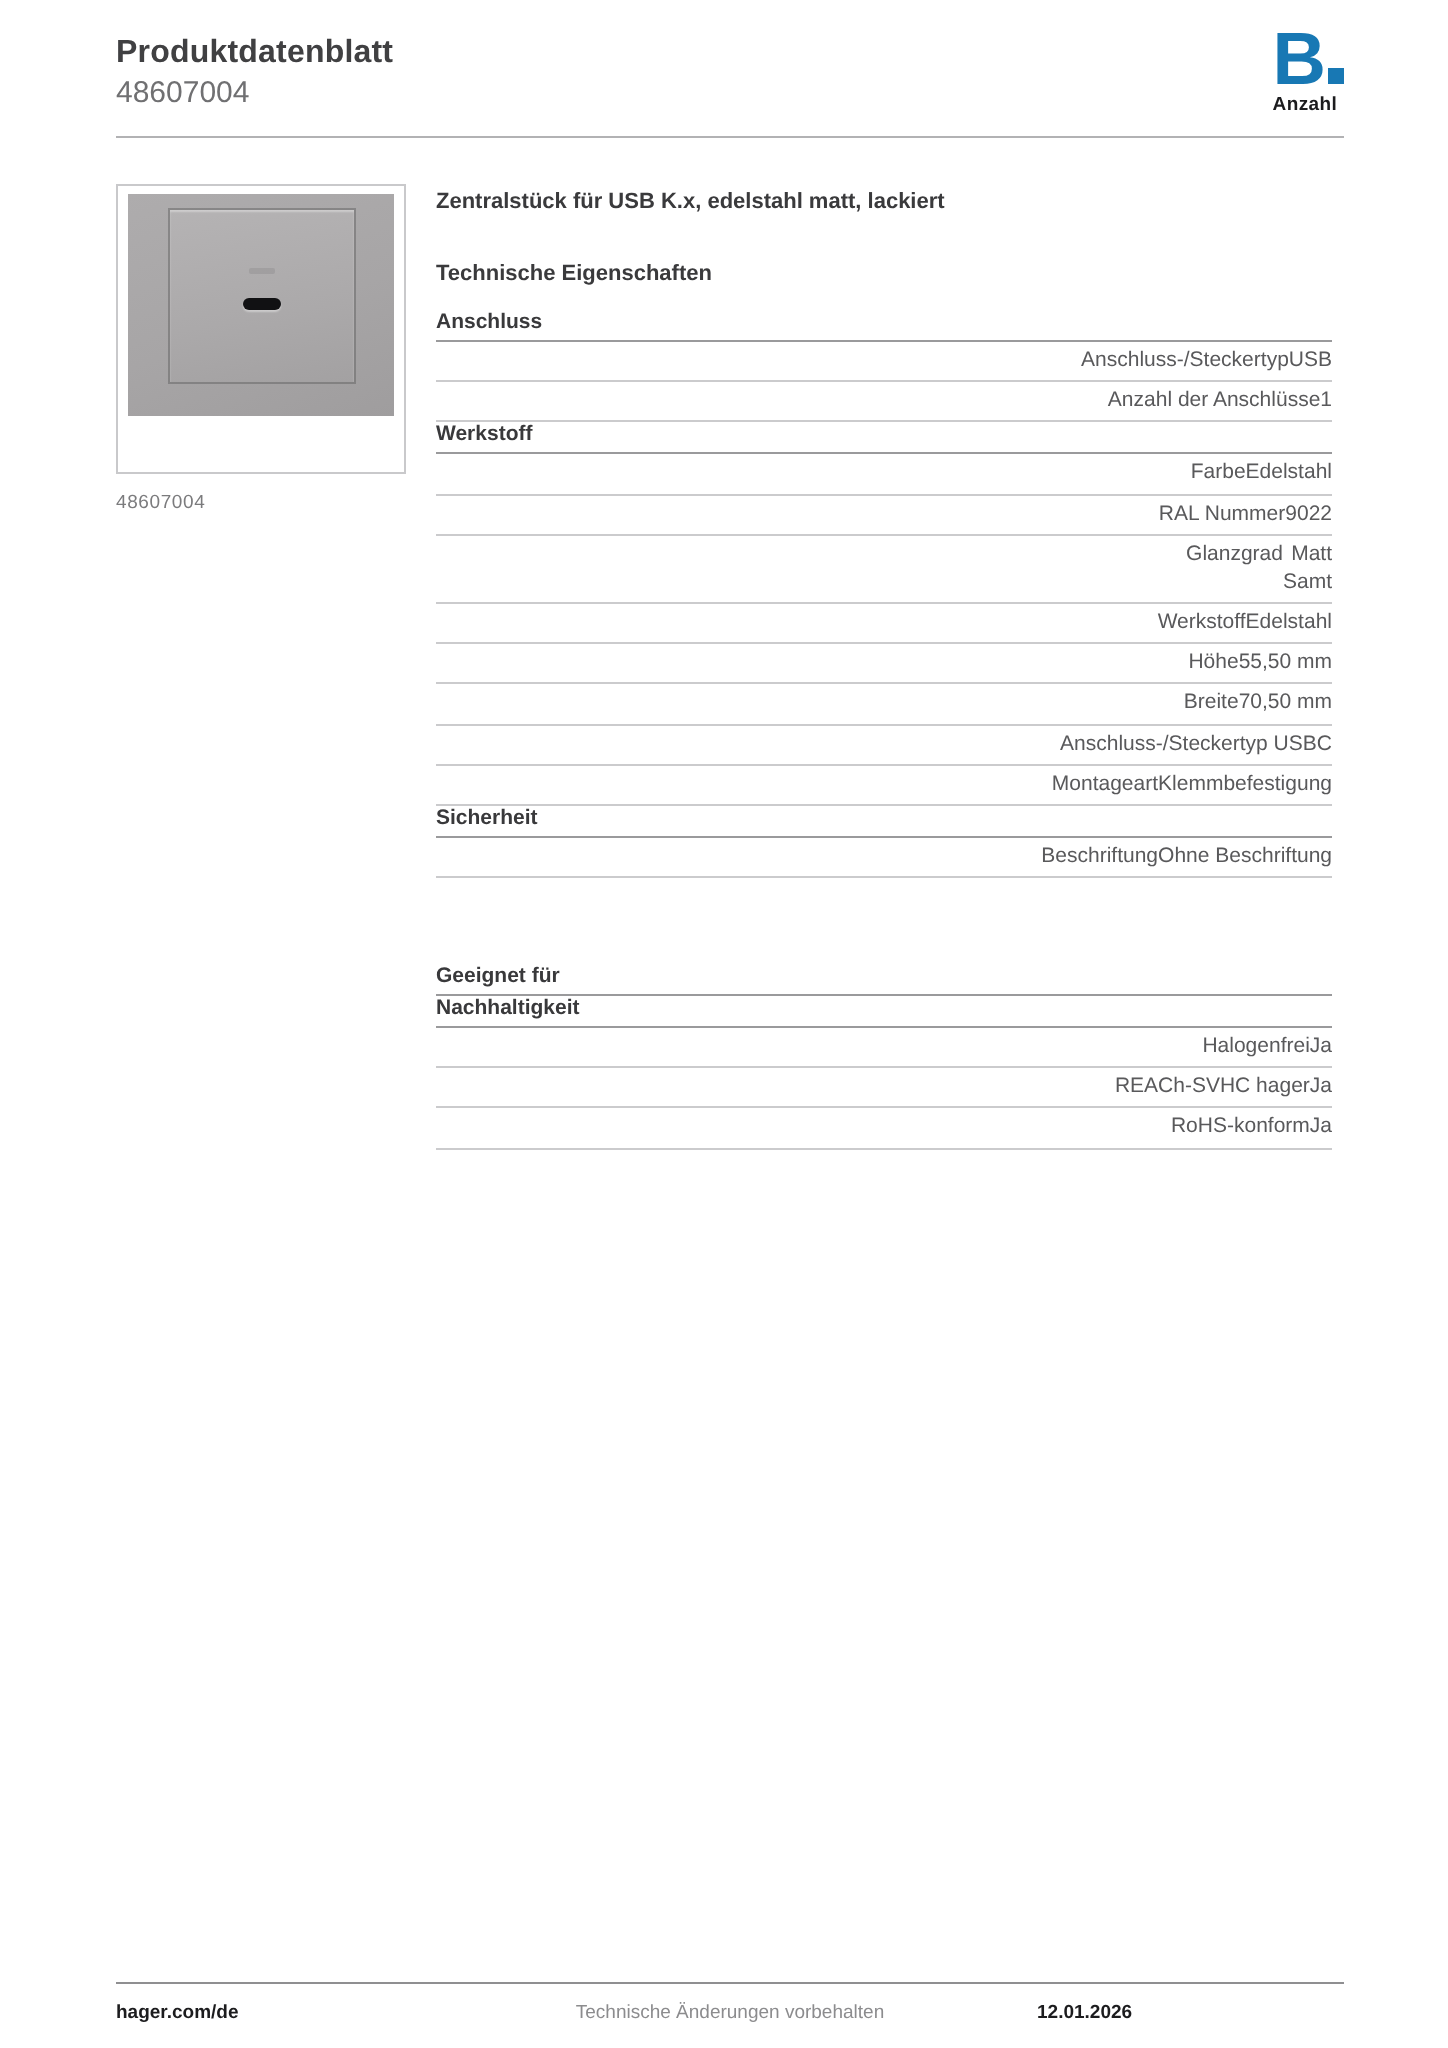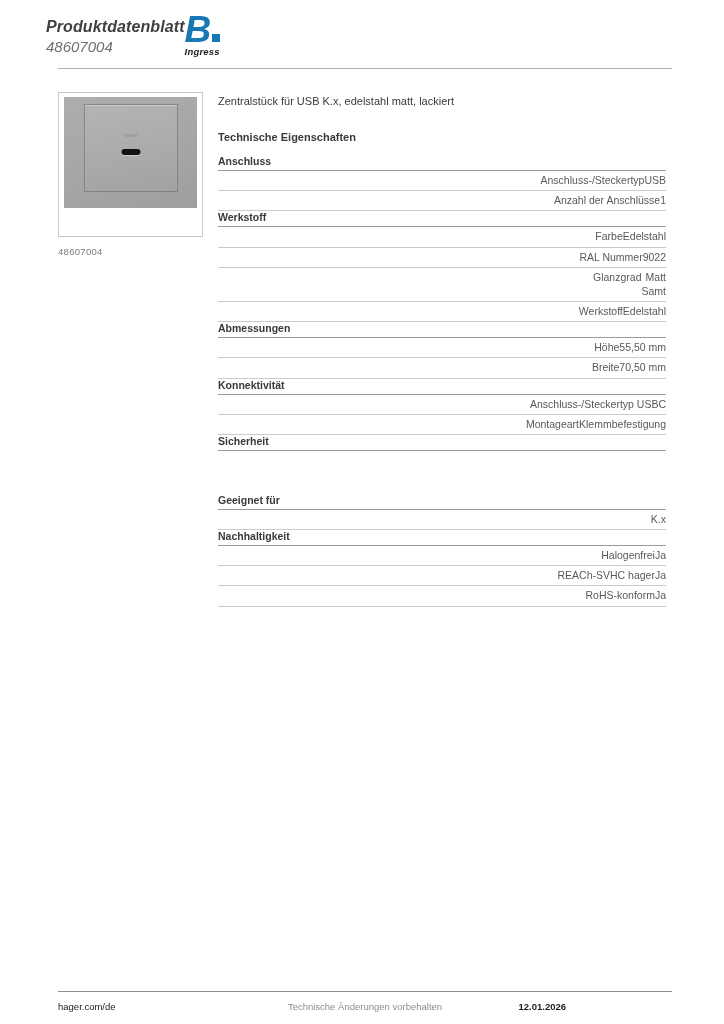--- a/index.html
+++ b/index.html
@@ -9,22 +9,22 @@
   .page {
     position:relative;
     width:724px; height:1024px;
     background:#ffffff;
     margin:0 auto;
     overflow:hidden;
   }
 
   
   .header {
-    position:absolute; top:18px; left:46px; right:52px;
-    display:flex; align-items:flex-start;font-style:italic;
+    position:absolute; top:18px; left:58px; right:52px;
+    display:flex; justify-content:space-between; align-items:flex-start;
   }
   .doc-title { font-size:16px; font-weight:bold; color:#404042; letter-spacing:.1px; }
   .doc-number { font-size:15px; color:#707072; margin-top:2px; }
 
   .logo { text-align:left; margin-top:-4px; }
   .logo-b-row { line-height:1; white-space:nowrap; }
   .logo-b {
     font-size:37px; font-weight:bold; color:#1878b4;
     letter-spacing:-1px; display:inline-block; line-height:.85;
   }
@@ -67,21 +67,21 @@
     width:13px; height:3px; background:#969495; opacity:.55; border-radius:1px;
   }
   .usb-slot {
     position:absolute; left:50%; top:55%; transform:translate(-50%,-50%);
     width:19px; height:6px; background:#111113; border-radius:3px;
     box-shadow:0 1px 1px rgba(255,255,255,.4);
   }
   .image-caption { margin-top:9px; font-size:9.5px; color:#7b7b7d; letter-spacing:.3px; }
 
   
-  .product-title { font-size:11px; font-weight:normal; color:#3a3a3c; margin-top:3px; }
+  .product-title { font-size:11px; font-weight:bold; color:#3a3a3c; margin-top:3px; }
   .tech-heading  { font-size:11px; font-weight:bold; color:#3a3a3c; margin-top:24px; }
   #sections-container { margin-top:12px; }
 
   .section { }
   .section.extra-gap { margin-top:43px; }
   .section-title {
     font-size:10.5px; font-weight:bold; color:#39393b;
     padding-bottom:3px; border-bottom:1px solid #9a9a9c;
   }
   .row {
@@ -90,37 +90,37 @@
     padding:2px 0 3px;
     font-size:10.5px; color:#59595b; line-height:1.35;
   }
   .row-label { text-align:left; }
   .row-value { text-align:right; }
 
   
   .footer { position:absolute; left:58px; right:52px; bottom:12px; }
   .footer-rule { border-top:1px solid #8f8f91; margin-bottom:9px; }
   .footer-row { display:flex; align-items:baseline; font-size:9.5px; }
-  .footer-left  { flex:1; text-align:left;  font-weight:normal; color:#1c1c1e; }
+  .footer-left  { flex:1; text-align:left;  font-weight:bold; color:#1c1c1e; }
   .footer-center{ flex:2; text-align:center; color:#8c8c8e; }
   .footer-right { flex:1; font-weight:bold; color:#1c1c1e; }
 </style>
 </head>
 <body>
 
 <div class="page">
 
   <div class="header">
     <div>
       <div class="doc-title">Produktdatenblatt</div>
       <div class="doc-number">48607004</div>
     </div>
     <div class="logo">
       <div class="logo-b-row"><span class="logo-b" style="color: rgb(24, 120, 180);">B</span><span class="logo-dot" style="background: rgb(24, 120, 180);"></span></div>
-      <div class="logo-name">Ingress</div>
+      <div class="logo-name">Anzahl</div>
     </div>
   </div>
 
   <div class="header-rule"></div>
 
   <div class="content">
 
     <div class="left-col">
       <div class="product-image">
         <div class="plate-outer">
@@ -174,64 +174,62 @@
   </div>
 
   <div class="row">
     <span class="row-label">Werkstoff</span>
     <span class="row-value">Edelstahl</span>
   </div>
 </div>
   </div>
 
   <div class="section">
-    <div class="section-title">Abmessungen</div>
     <div class="rows">
   <div class="row">
     <span class="row-label">Höhe</span>
     <span class="row-value">55,50 mm</span>
   </div>
 
   <div class="row">
     <span class="row-label">Breite</span>
     <span class="row-value">70,50 mm</span>
   </div>
 </div>
   </div>
 
   <div class="section">
-    <div class="section-title">Konnektivität</div>
     <div class="rows">
   <div class="row">
     <span class="row-label">Anschluss-/Steckertyp USB</span>
     <span class="row-value">C</span>
   </div>
 
   <div class="row">
     <span class="row-label">Montageart</span>
     <span class="row-value">Klemmbefestigung</span>
   </div>
 </div>
   </div>
 
   <div class="section">
     <div class="section-title">Sicherheit</div>
   </div>
 
   <div class="section">
+    <div class="rows">
+  <div class="row">
+    <span class="row-label">Beschriftung</span>
+    <span class="row-value">Ohne Beschriftung</span>
+  </div>
+</div>
   </div>
 
   <div class="section extra-gap">
     <div class="section-title">Geeignet für</div>
-    <div class="rows">
-  <div class="row">
-    <span class="row-label">K.x</span>
-    <span class="row-value"></span>
-  </div>
-</div>
   </div>
 
   <div class="section">
     <div class="section-title">Nachhaltigkeit</div>
     <div class="rows">
   <div class="row">
     <span class="row-label">Halogenfrei</span>
     <span class="row-value">Ja</span>
   </div>
 

